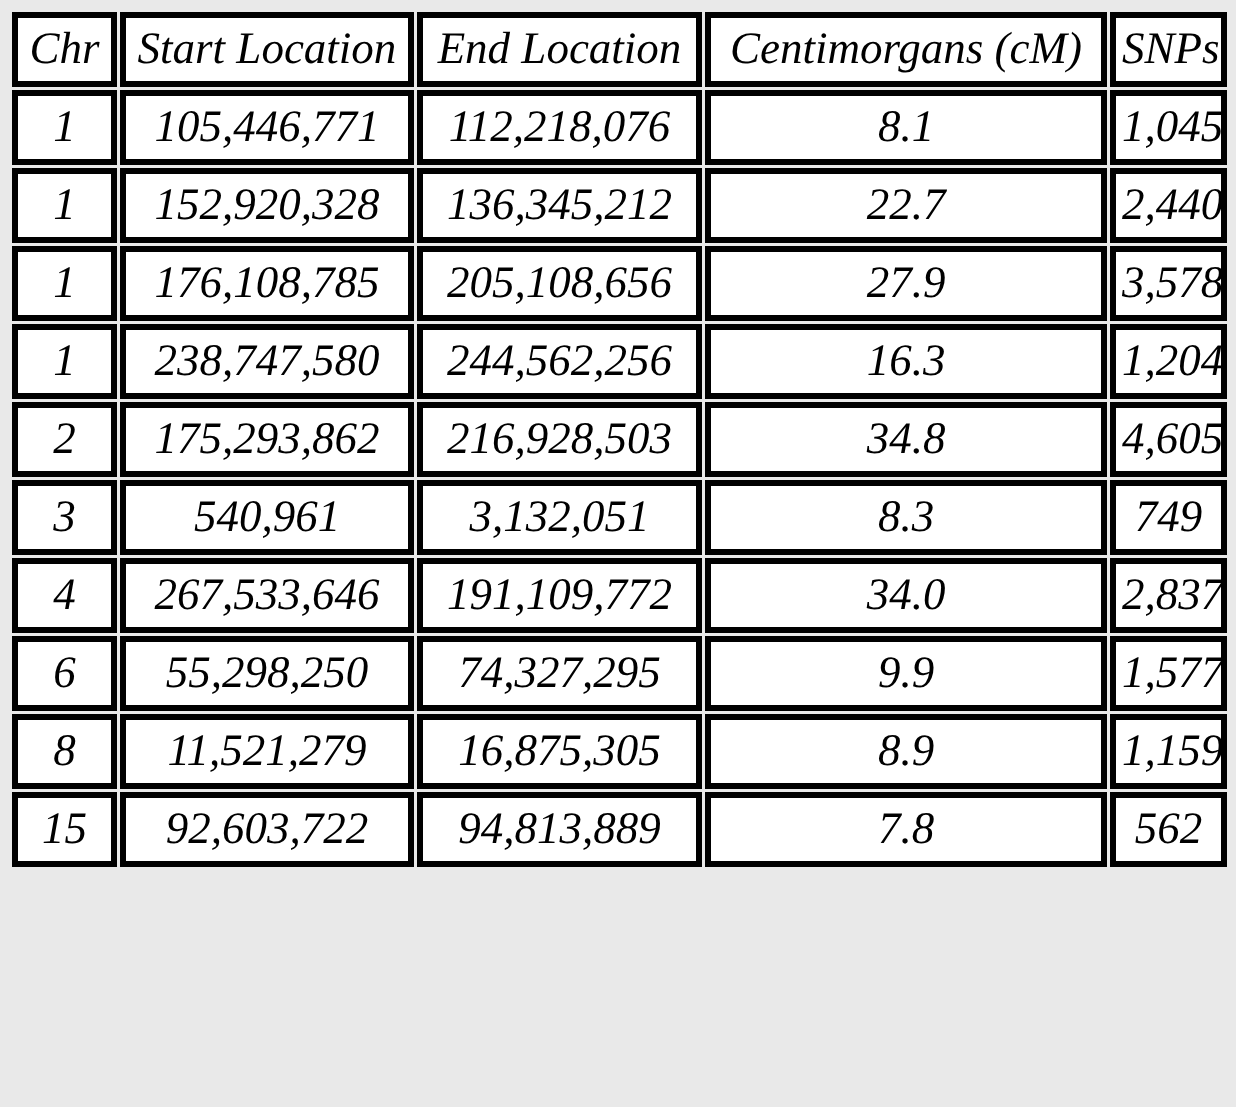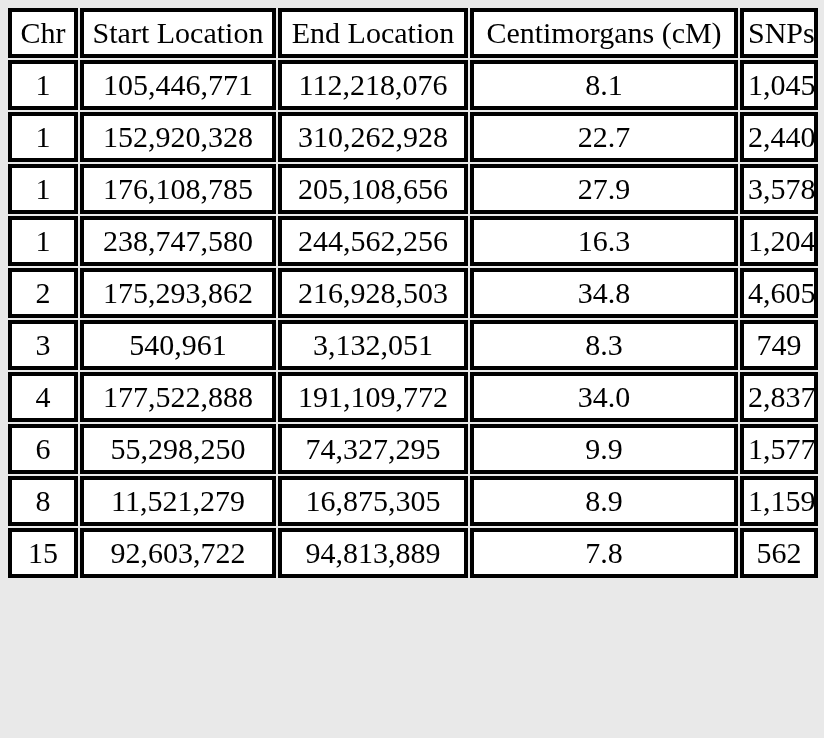--- a/index.html
+++ b/index.html
@@ -13,20 +13,21 @@
     overflow: hidden;
     font-family: "Liberation Serif", "DejaVu Serif", serif;
   }
   table.segment-table {
     border-collapse: separate;
     border-spacing: 2px;
     table-layout: fixed;
     width: 802px;
     margin: 6px 0 0 6px;
     background: transparent;
+    font-style: italic;
   }
   table.segment-table th,
   table.segment-table td {
     border: 4px solid #000000;
     background: #ffffff;
     color: #000000;
     font-size: 30px;
     font-weight: normal;
     text-align: center;
     vertical-align: middle;
@@ -65,21 +66,21 @@
       <tr>
         <td>1</td>
         <td>105,446,771</td>
         <td>112,218,076</td>
         <td>8.1</td>
         <td>1,045</td>
       </tr>
       <tr>
         <td>1</td>
         <td>152,920,328</td>
-        <td>310,262,928</td>
+        <td>136,345,212</td>
         <td>22.7</td>
         <td>2,440</td>
       </tr>
       <tr>
         <td>1</td>
         <td>176,108,785</td>
         <td>205,108,656</td>
         <td>27.9</td>
         <td>3,578</td>
       </tr>
@@ -99,21 +100,21 @@
       </tr>
       <tr>
         <td>3</td>
         <td>540,961</td>
         <td>3,132,051</td>
         <td>8.3</td>
         <td>749</td>
       </tr>
       <tr>
         <td>4</td>
-        <td>177,522,888</td>
+        <td>267,533,646</td>
         <td>191,109,772</td>
         <td>34.0</td>
         <td>2,837</td>
       </tr>
       <tr>
         <td>6</td>
         <td>55,298,250</td>
         <td>74,327,295</td>
         <td>9.9</td>
         <td>1,577</td>

